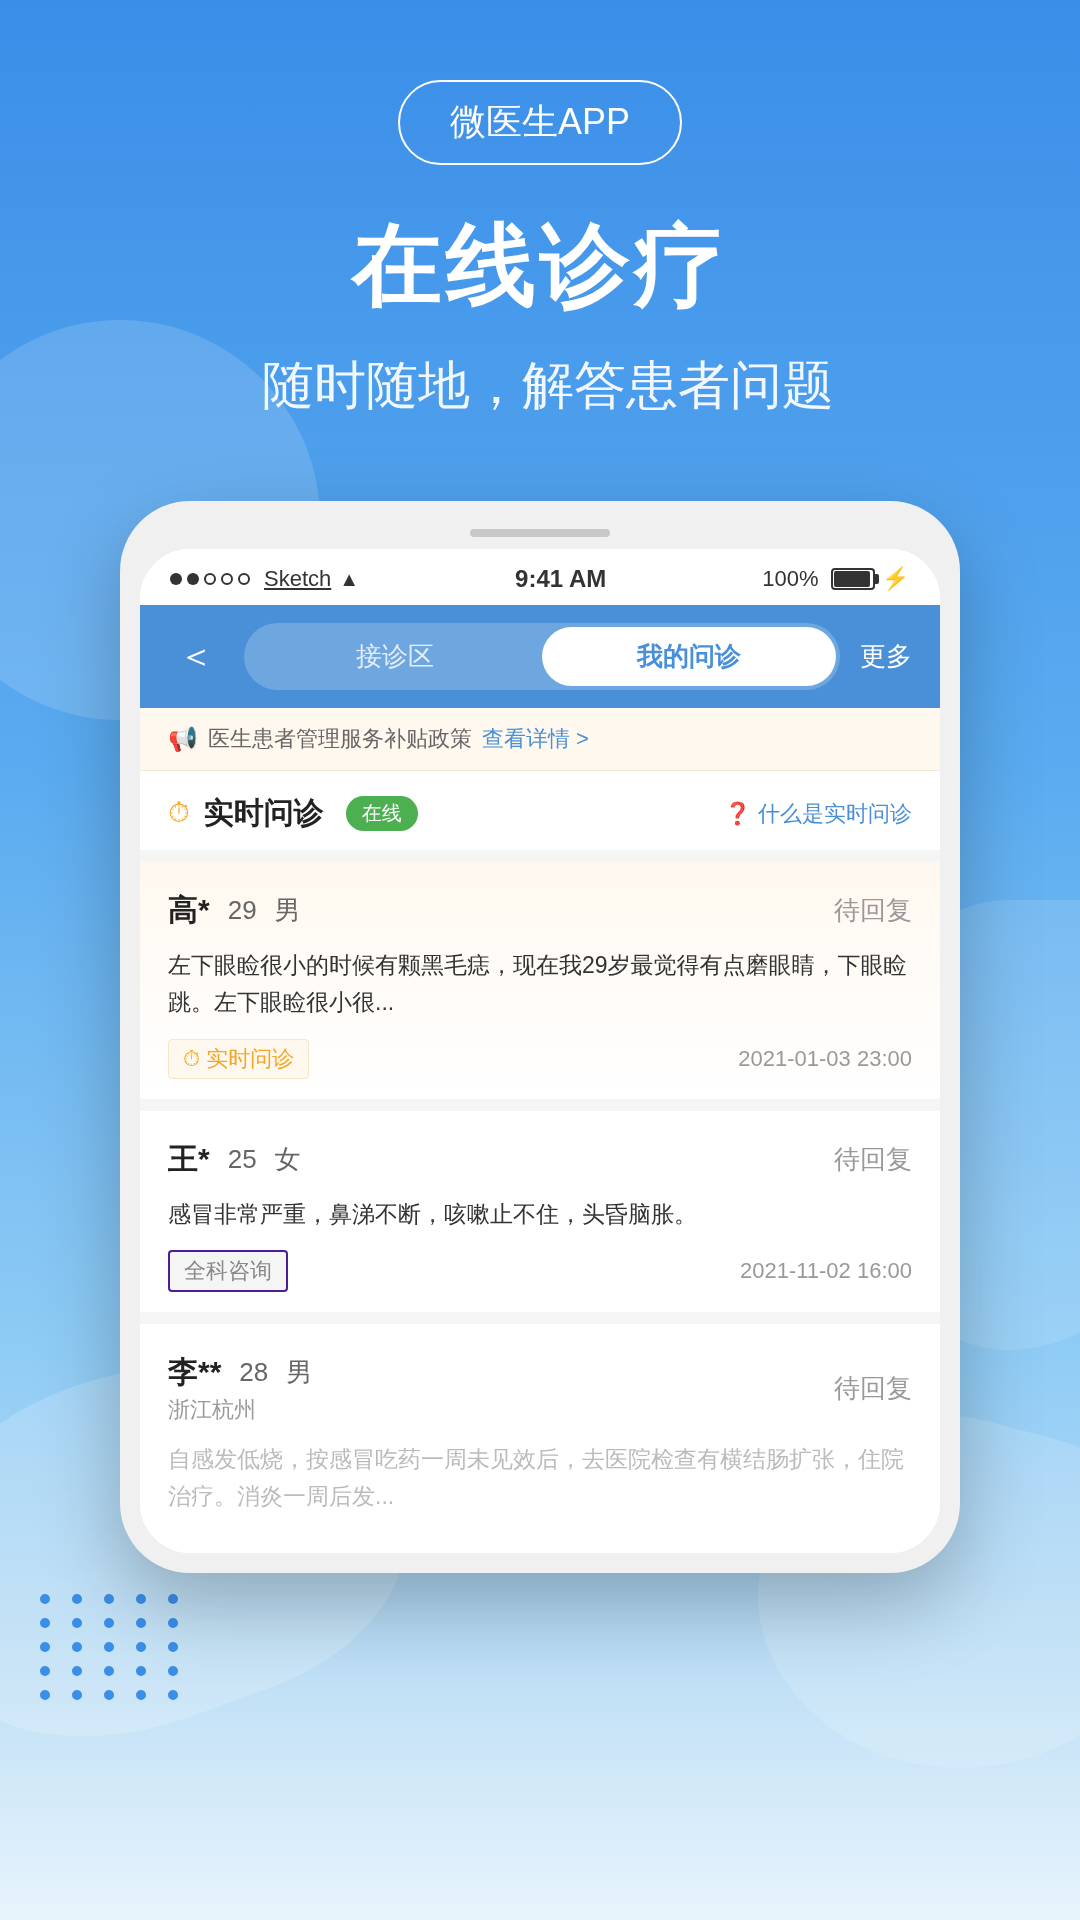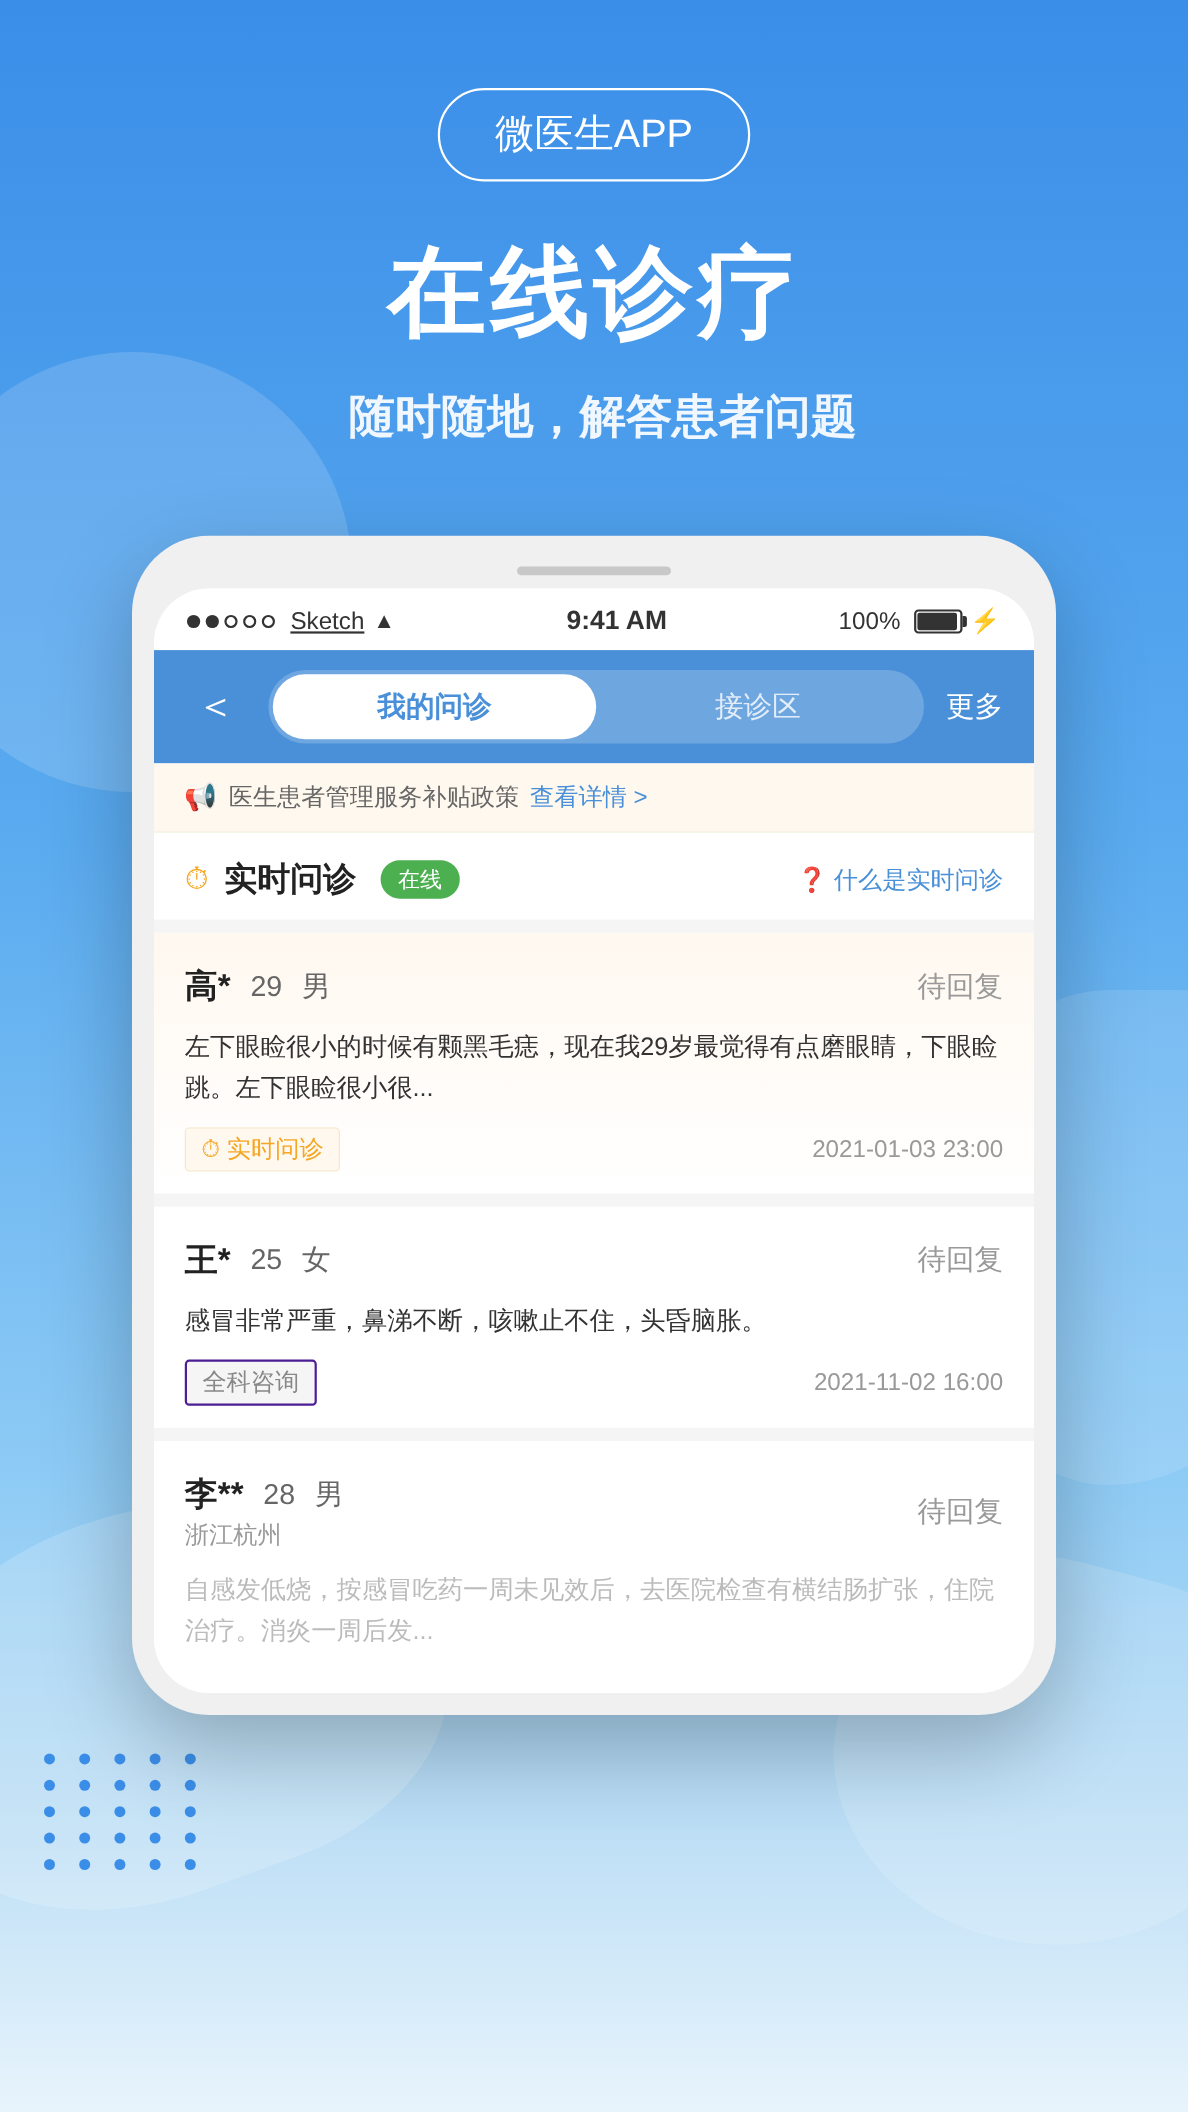--- a/index.html
+++ b/index.html
@@ -101,22 +101,22 @@
     .main-title {
       color: white;
       font-size: 90px;
       font-weight: 700;
       margin-bottom: 24px;
       letter-spacing: 4px;
     }
 
     .subtitle {
       color: rgba(255,255,255,0.92);
-      font-size: 42px;
-      font-weight: 700;
+      font-size: 52px;
+      font-weight: 400;
       margin-bottom: 80px;
       margin-left: 16px;
     }
 
     
     .phone-container {
       display: flex;
       justify-content: center;
       position: relative;
       z-index: 2;
@@ -422,22 +422,22 @@
               <div class="battery-fill"></div>
               <div class="battery-tip"></div>
             </div>
             <span>⚡</span>
           </div>
         </div>
 
         <div class="nav-bar">
           <div class="nav-back">＜</div>
           <div class="nav-tabs">
+            <div class="nav-tab">接诊区</div>
             <div class="nav-tab active">我的问诊</div>
-            <div class="nav-tab">接诊区</div>
           </div>
           <div class="nav-more">更多</div>
         </div>
 
         <div class="notice-bar">
           <span class="notice-icon">📢</span>
           <span>医生患者管理服务补贴政策</span>
           <span class="notice-link">查看详情 &gt;</span>
         </div>
 

